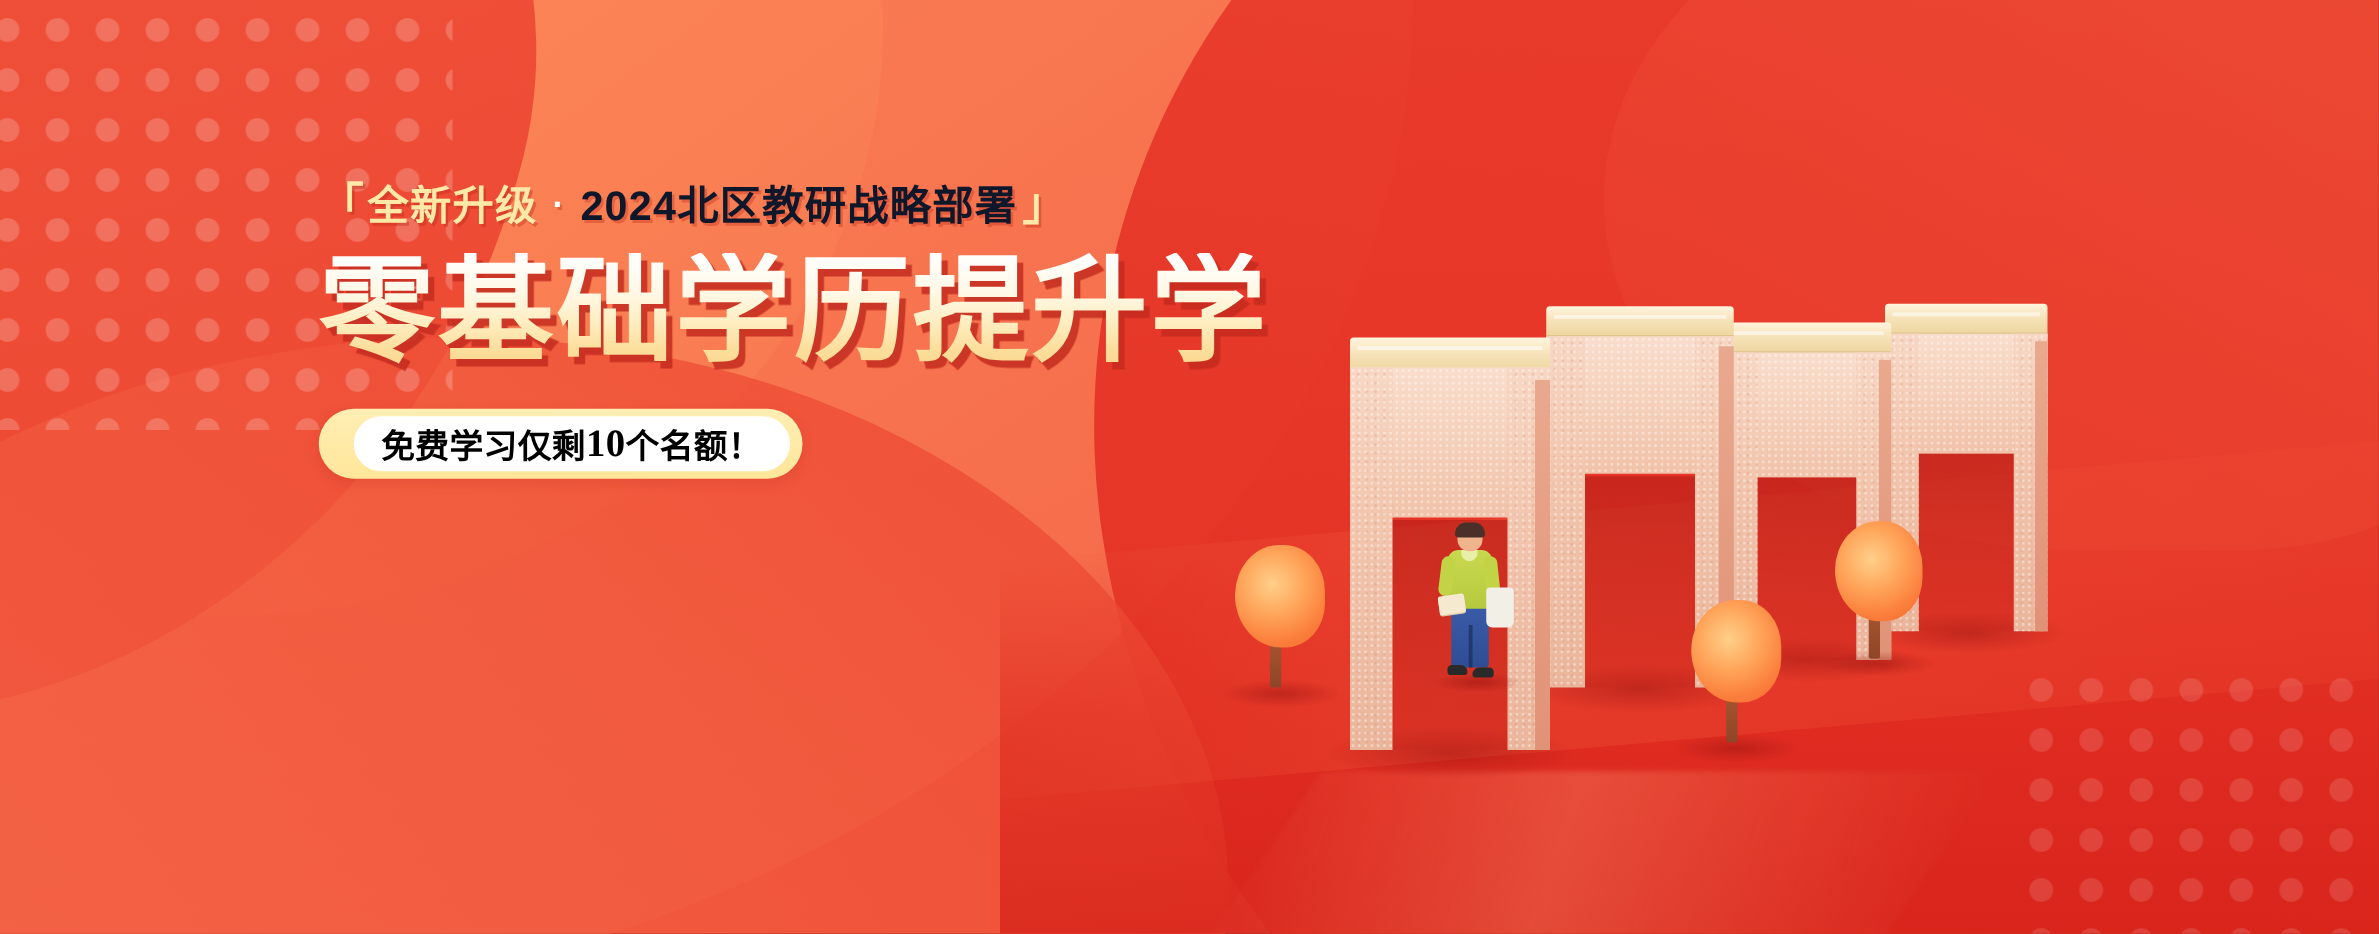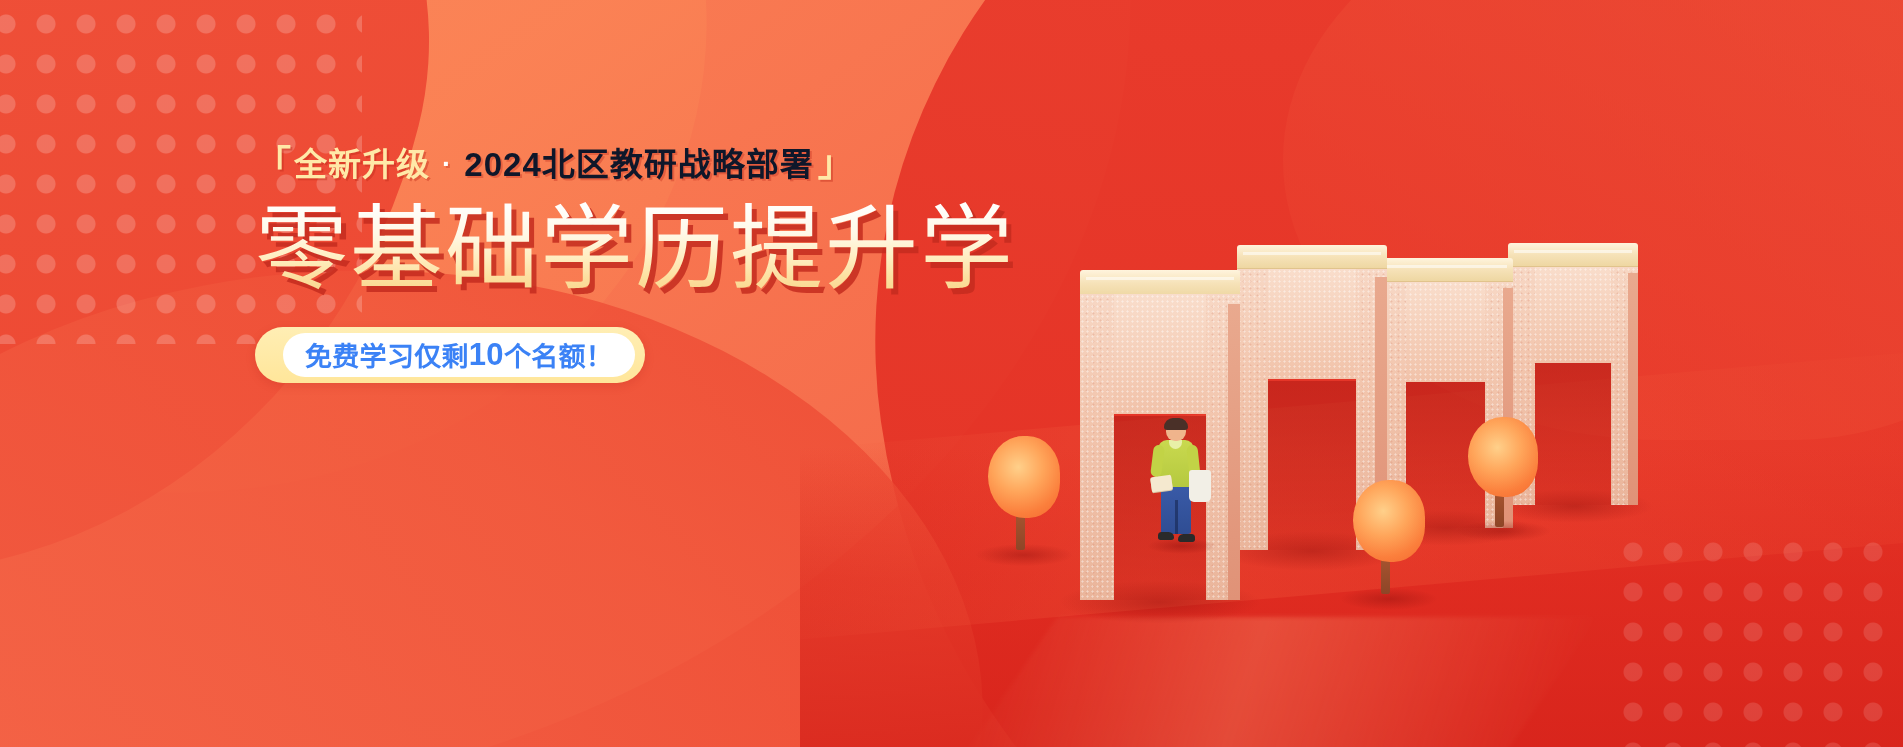--- a/index.html
+++ b/index.html
@@ -130,21 +130,21 @@
     font-size:28px;
     text-shadow:2px 2px 0 rgba(190,40,25,.35);
   }
   .kicker-white{
     color:#0f172a;
     text-shadow:2px 2px 0 rgba(190,40,25,.35);
   }
 
   .headline{
     font-size:93px;
-    font-weight:400;
+    font-weight:700;
     line-height:1.02;
     letter-spacing:2px;
     white-space:nowrap;
     margin:0 0 30px 0;
     position:relative;
     background:linear-gradient(180deg,#ffffff 0%,#fff8e6 34%,#ffeec2 58%,#fcdf9e 80%,#f8d489 100%);
     -webkit-background-clip:text;
     background-clip:text;
     color:transparent;
     -webkit-text-fill-color:transparent;
@@ -173,22 +173,23 @@
     display:flex;align-items:center;
     background:#ffffff;
     border-radius:34px;
     height:44px;
     padding:0 22px;
     white-space:nowrap;
   }
   .pill-right span{
     font-size:27px;
     font-weight:800;
-    color:#3b82f6;
+    color:#000000;
     letter-spacing:.3px;
+    font-family:Liberation Serif, serif;
   }
   .pill-right .num{font-size:31px;}
 
   
   .illus{position:absolute;left:960px;top:0;width:943px;height:747px;}
 
   .arch{position:absolute;}
   .arch .page-top{
     position:absolute;top:0;left:0;right:0;height:26px;
     background:linear-gradient(180deg,#fff4dd 0%,#f6e2b8 45%,#ecd49c 100%);

